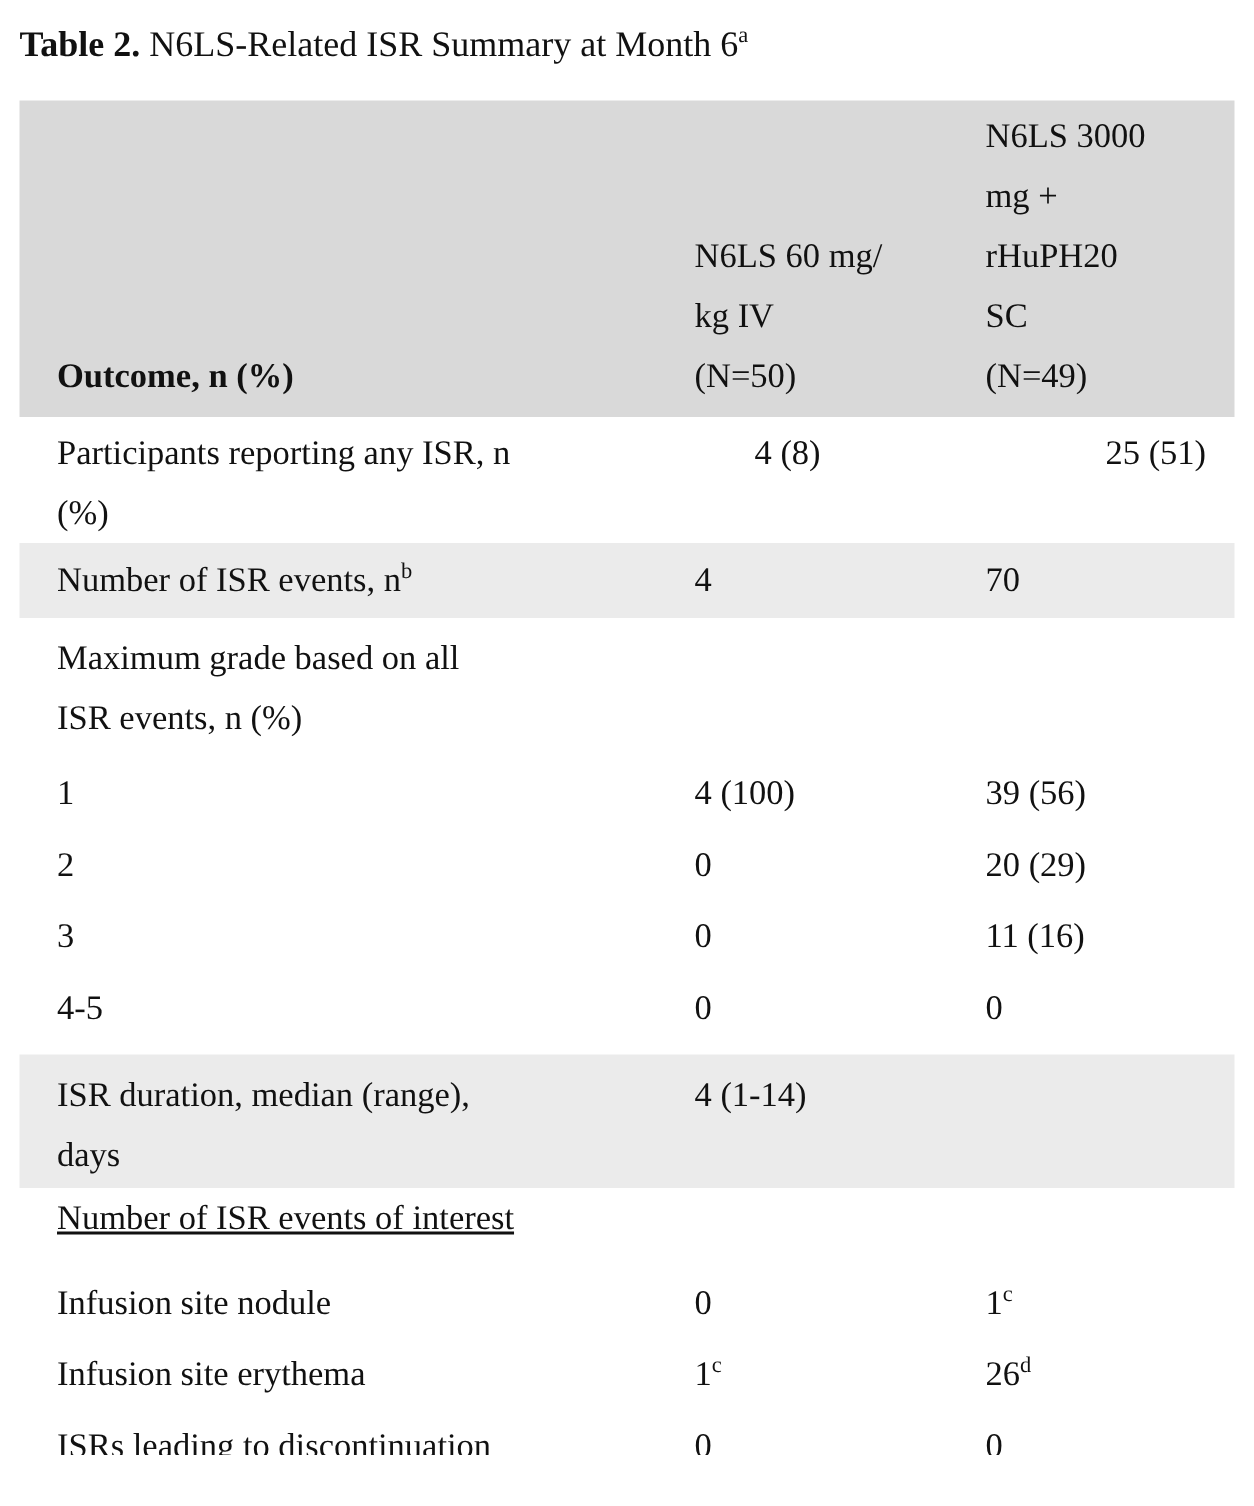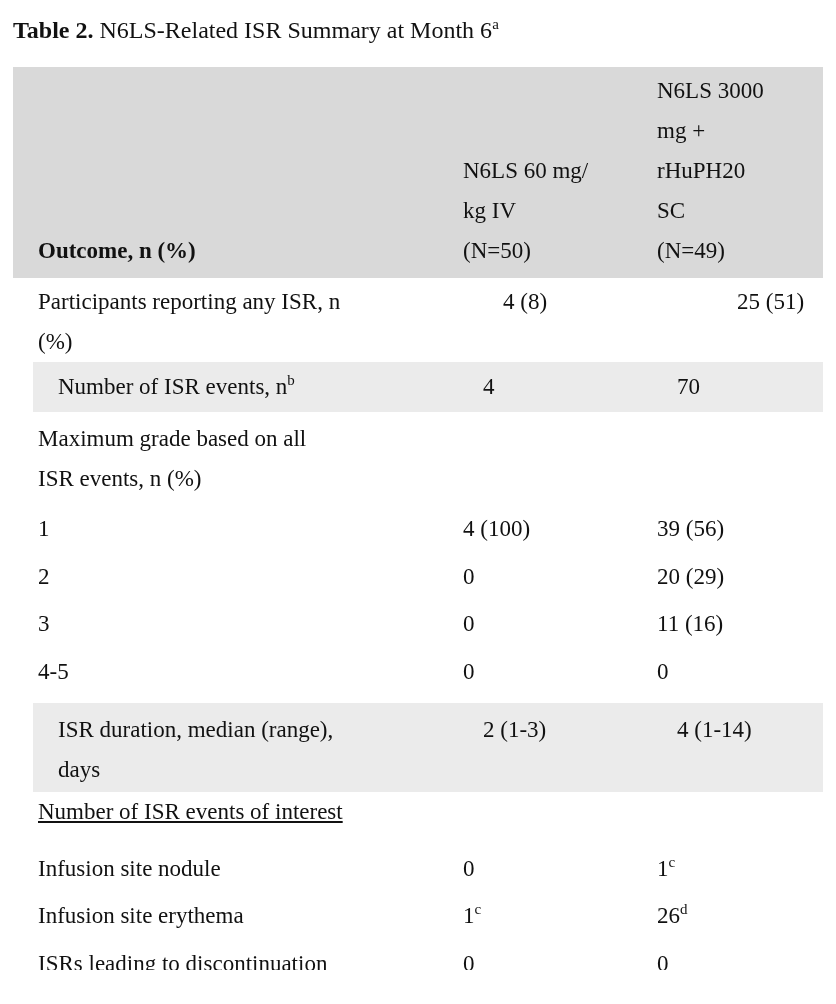--- a/index.html
+++ b/index.html
@@ -37,21 +37,21 @@
     line-height: 40px;
     box-sizing: border-box;
     padding-top: 4px;
   }
   .row.header {
     background: #d9d9d9;
     min-height: 211px;
     align-items: flex-end;
     padding-bottom: 7px;
   }
-  .shade { background: #ebebeb; margin-left: 20px; }
+  .shade { background: #ebebeb; }
   .c1 {
     width: 450px;
     box-sizing: border-box;
     padding-left: 25px;
     flex-shrink: 0;
   }
   .c2 { width: 194px; flex-shrink: 0; }
   .c3 { width: 166px; flex-shrink: 0; }
   .pre { white-space: pre-line; }
   .h84 { min-height: 84px; gap: 40px; }
@@ -132,21 +132,20 @@
 
     <div class="row h55">
       <div class="c1">4-5</div>
       <div class="c2">0</div>
       <div class="c3">0</div>
     </div>
 
     <div class="row h89 shade">
       <div class="c1 pre">ISR duration, median (range),
 days</div>
-      <div class="c2">2 (1-3)</div>
       <div class="c3">4 (1-14)</div>
     </div>
 
     <div class="row h53">
       <div class="c1">Number of ISR events of interest</div>
       <div class="c2"></div>
       <div class="c3"></div>
     </div>
 
     <div class="row h47">

